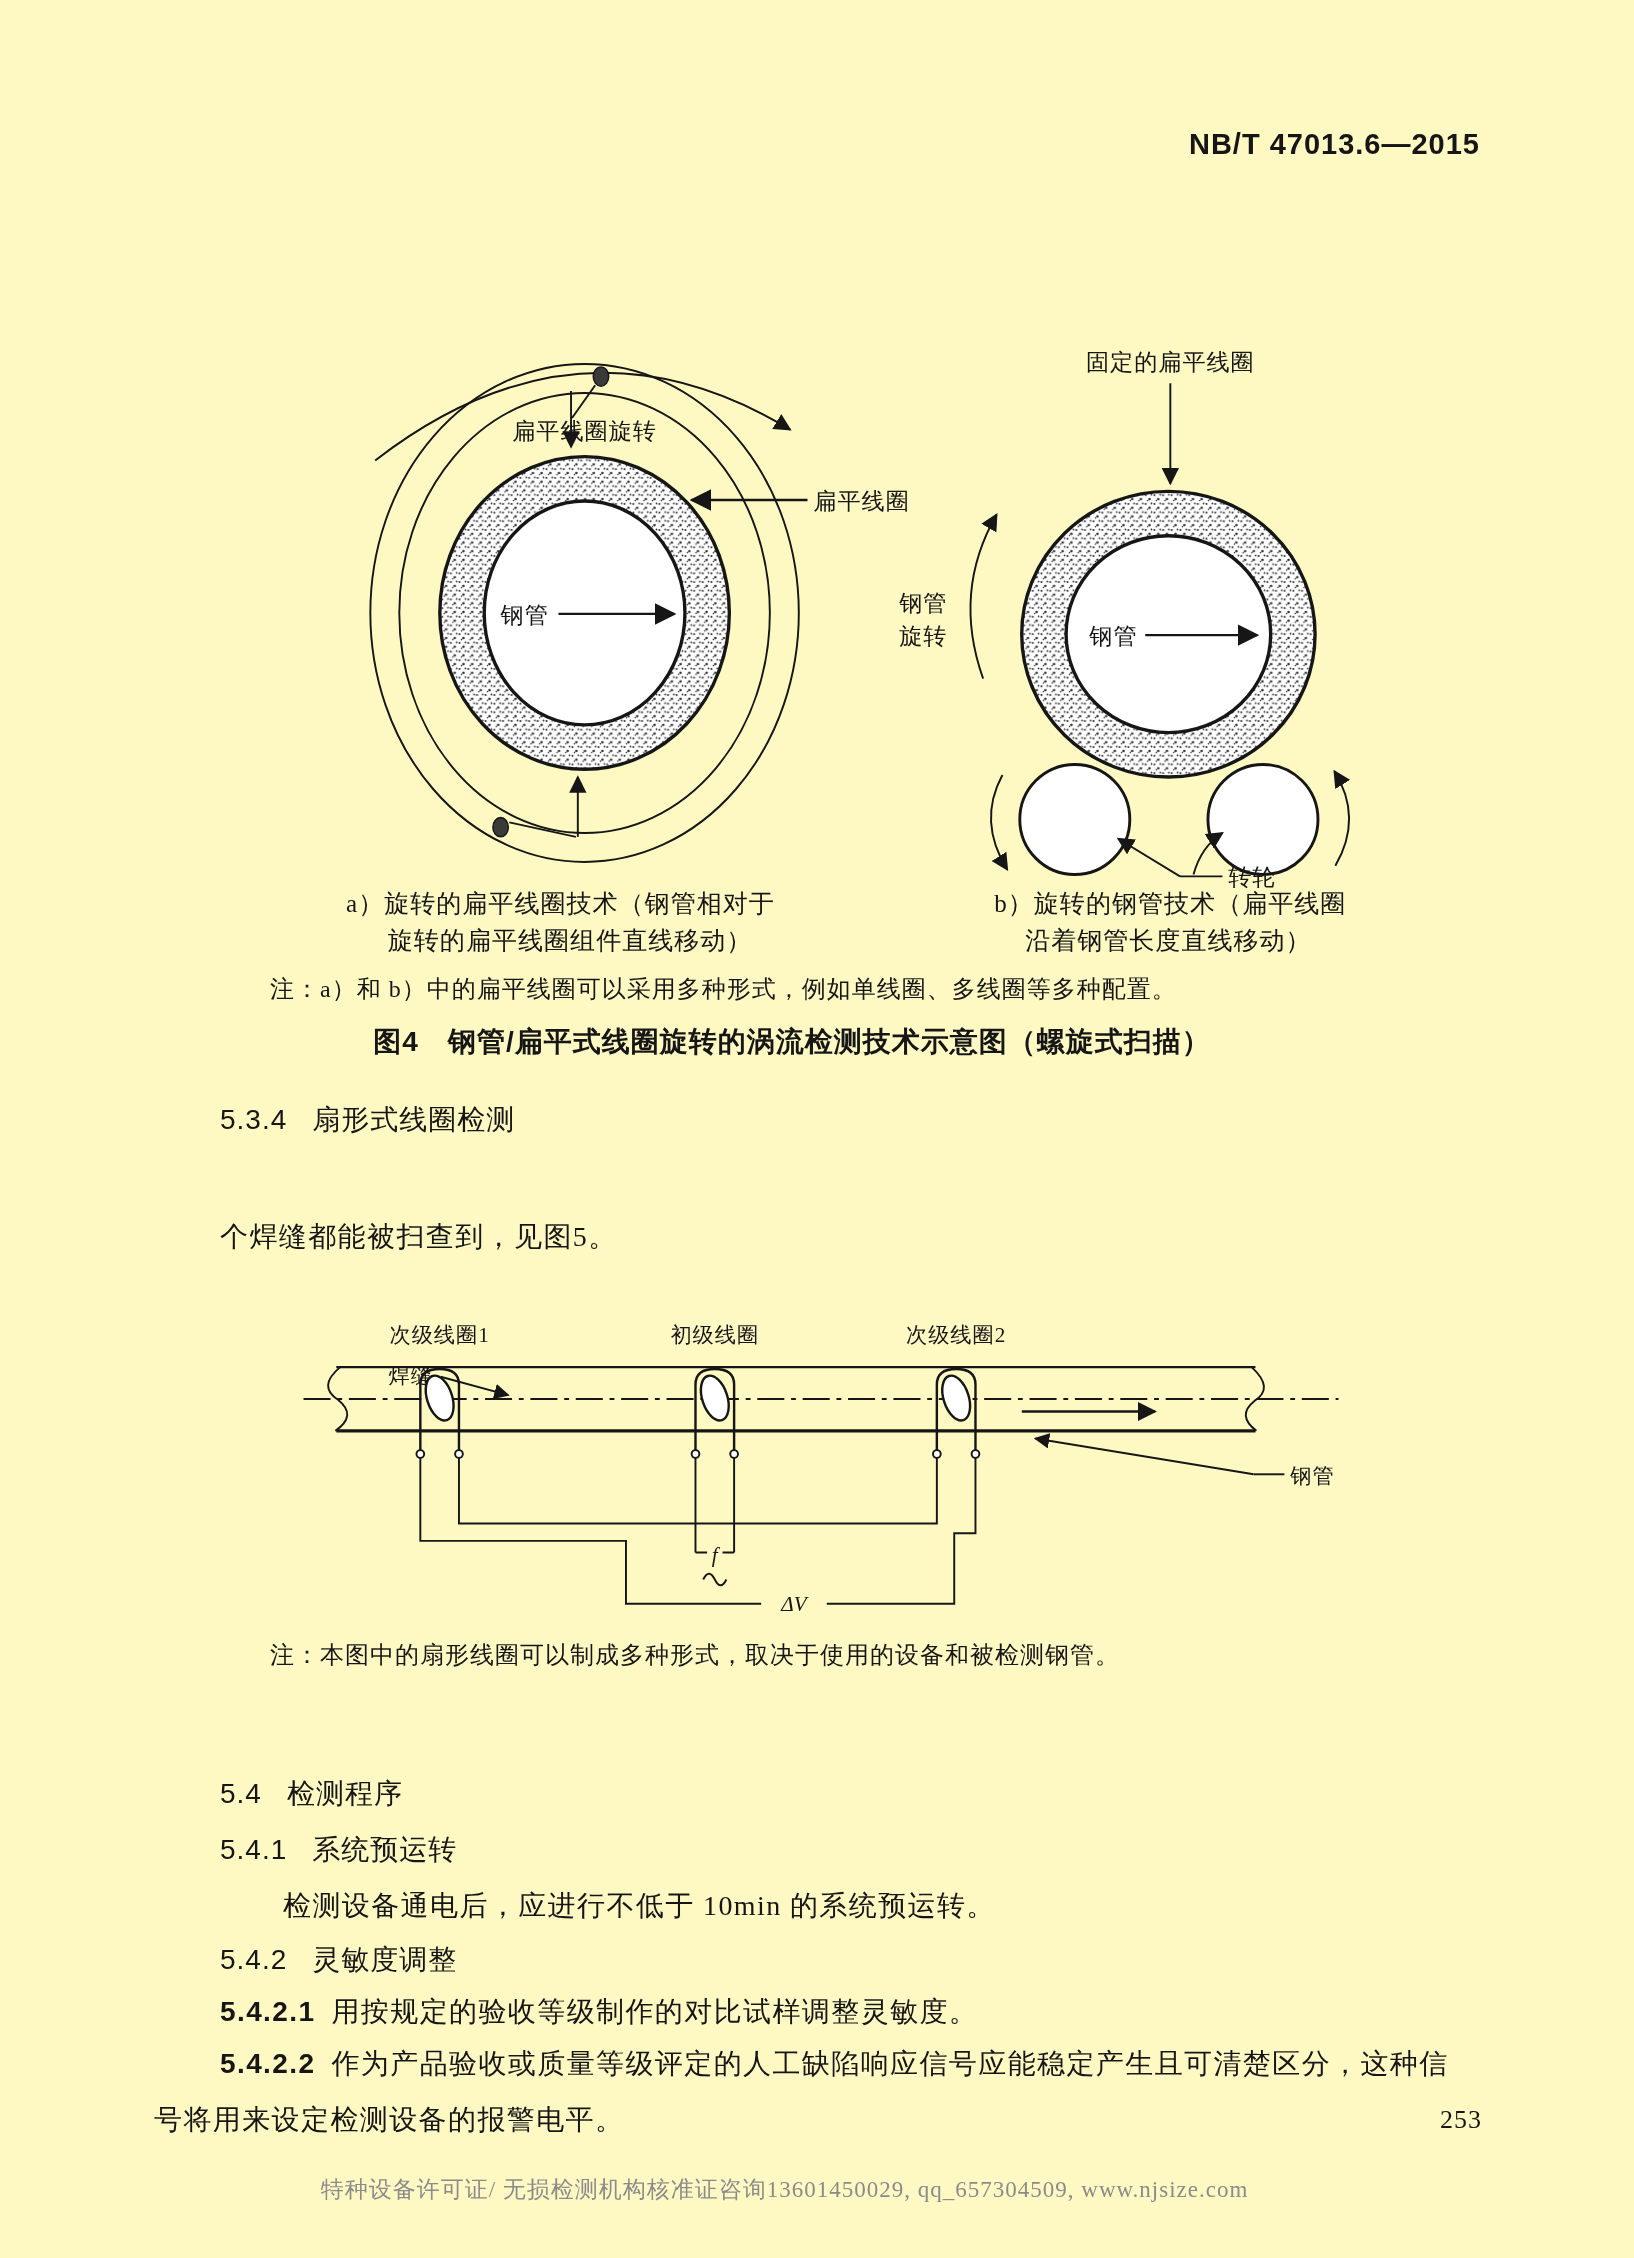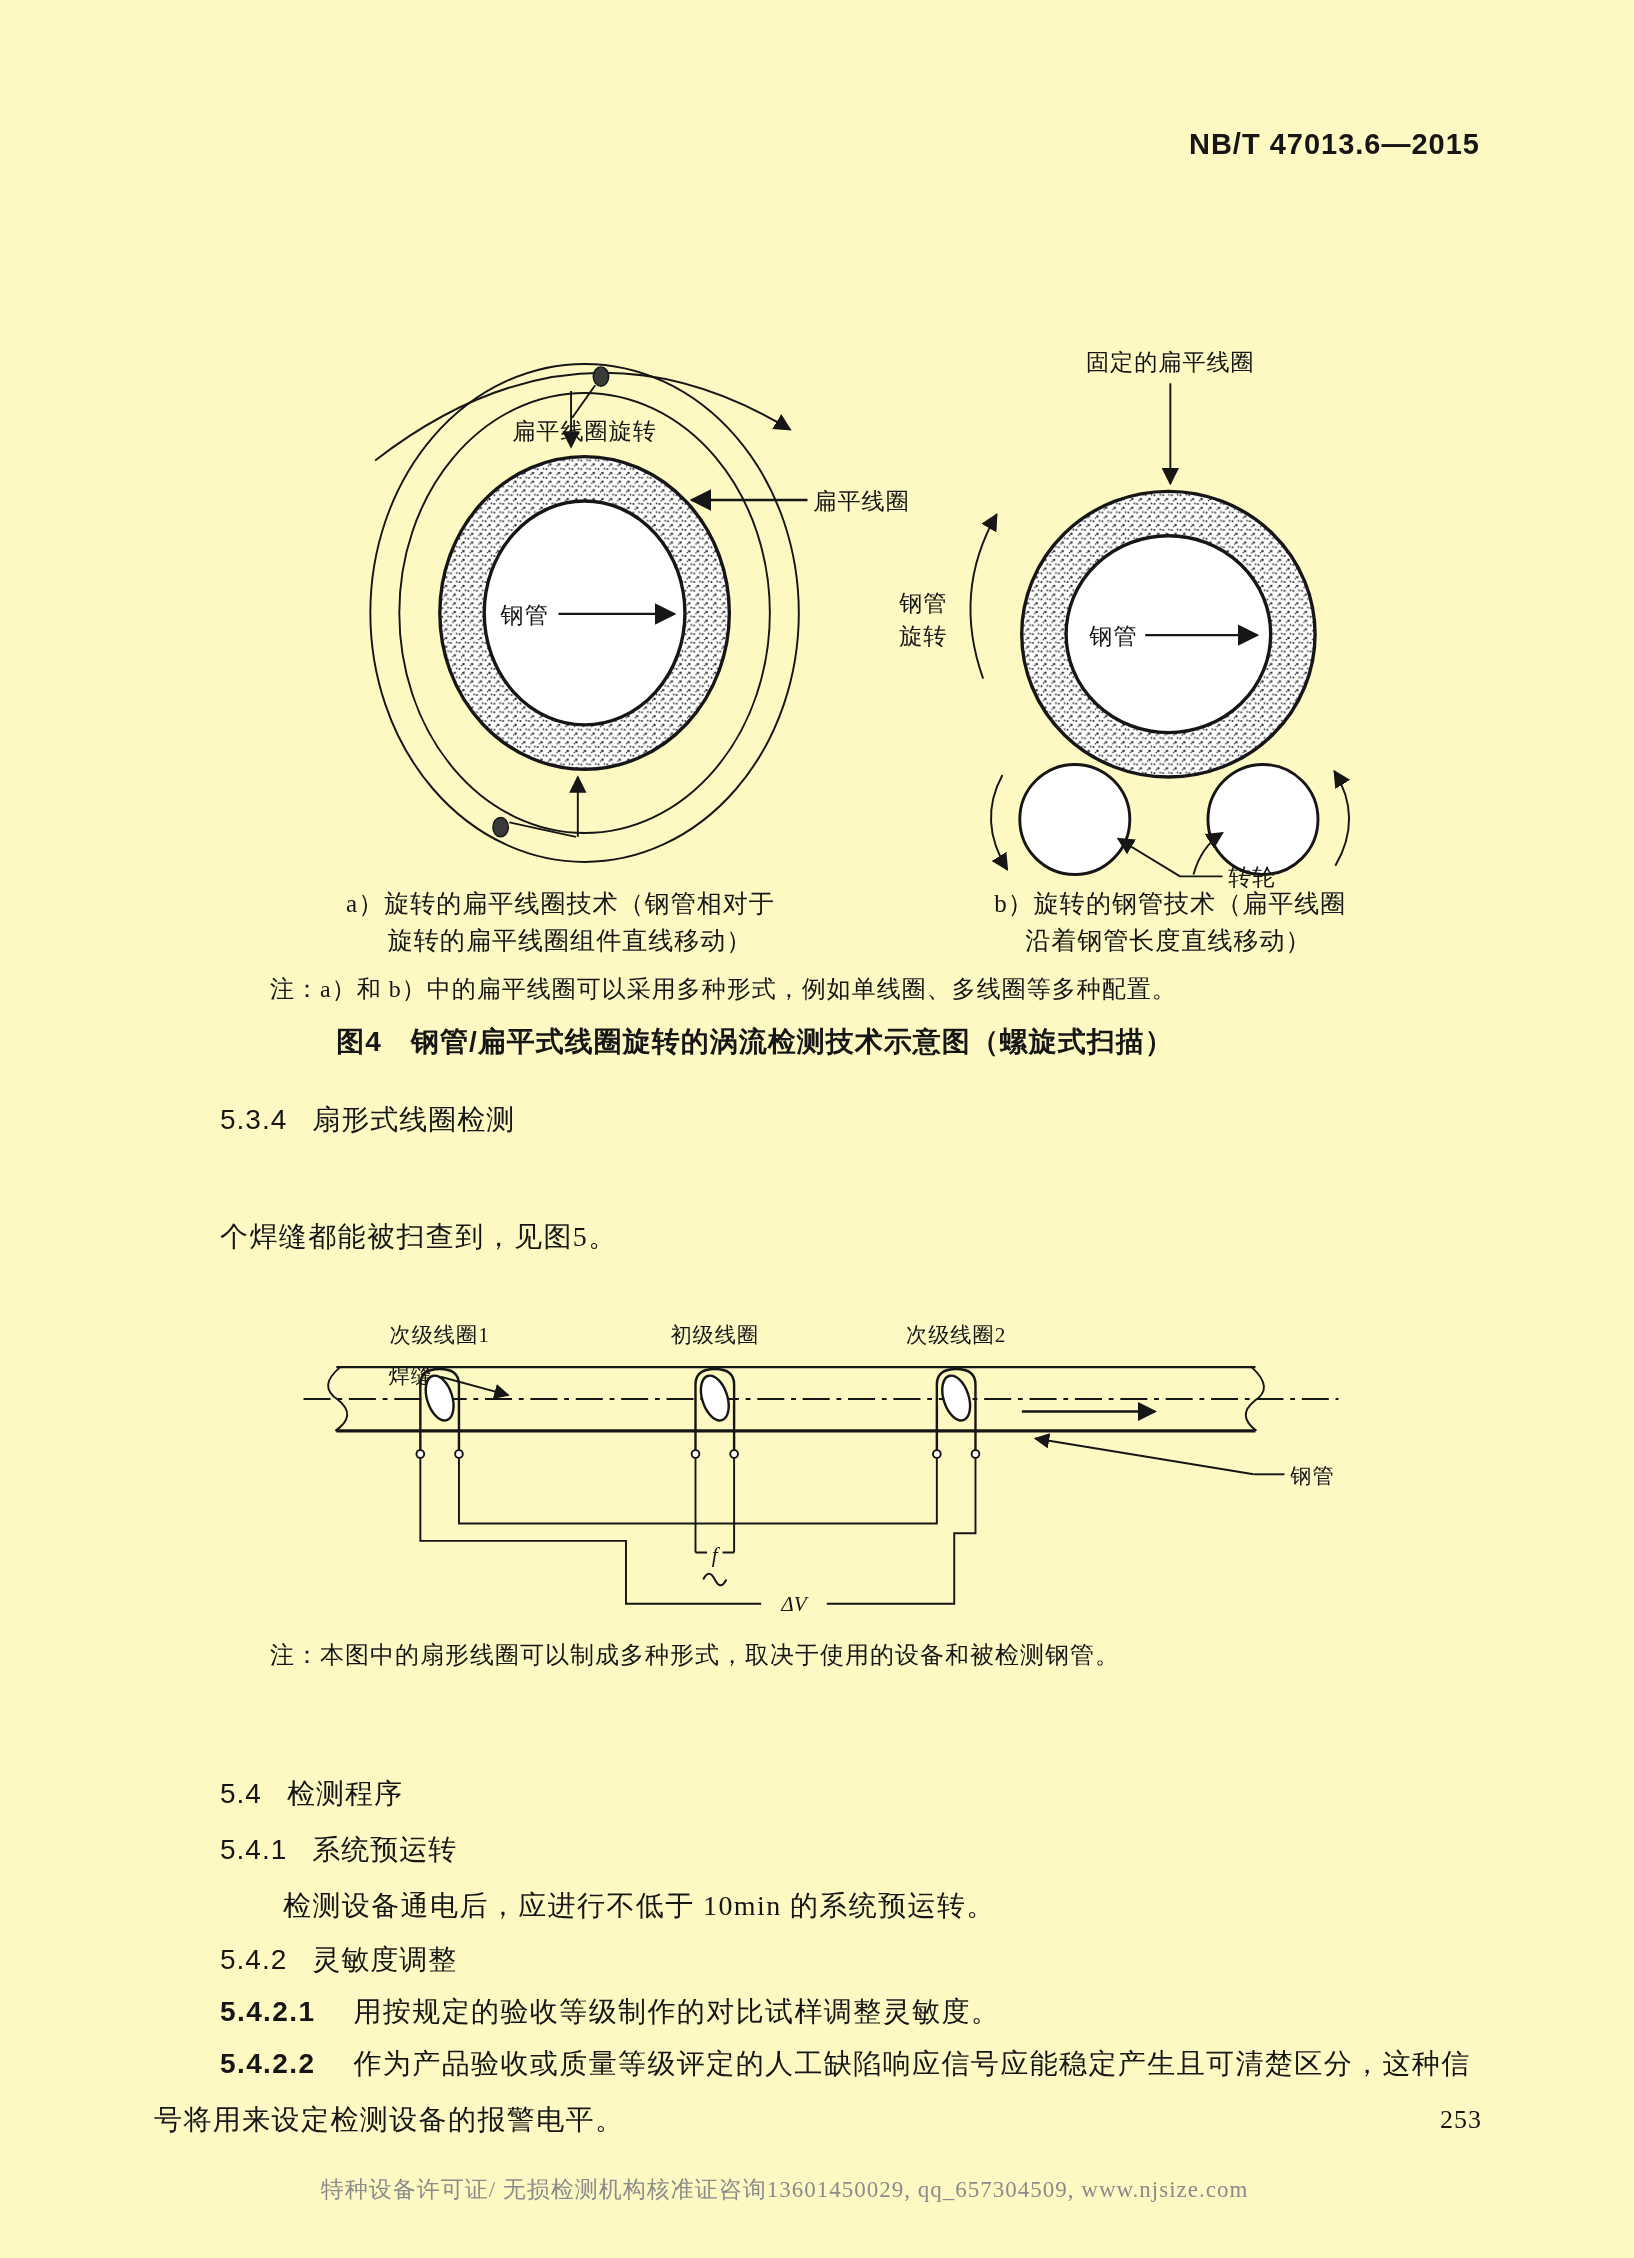--- a/index.html
+++ b/index.html
@@ -18,27 +18,27 @@
     font-weight:700;font-size:29px;letter-spacing:1px;
   }
   .heading{
     font-family:"Liberation Sans","DejaVu Sans",sans-serif;
     font-weight:400;font-size:28px;letter-spacing:1px;
   }
   .heading .num{margin-right:25px;}
   .body-line{font-size:28px;letter-spacing:1.4px;}
   .body-line .clause-num{
     font-family:"Liberation Sans","DejaVu Sans",sans-serif;
-    font-weight:700;margin-right:38px;
+    font-weight:700;margin-right:16px;
   }
   .note-line{font-size:24px;letter-spacing:1px;}
   .fig-title{
     width:1510px;text-align:center;
     font-family:"Liberation Sans","DejaVu Sans",sans-serif;
-    font-weight:700;font-size:28px;letter-spacing:1px;
+    font-weight:700;font-size:28px;letter-spacing:1px;padding-left:37px;
   }
   .footer{
     width:1569px;text-align:center;
     font-size:23px;color:#8b8b8b;letter-spacing:1px;
   }
   .pagenum{font-size:26px;letter-spacing:1px;}
   svg text{
     font-family:"Liberation Serif","DejaVu Serif",serif;
     fill:#161616;
   }

